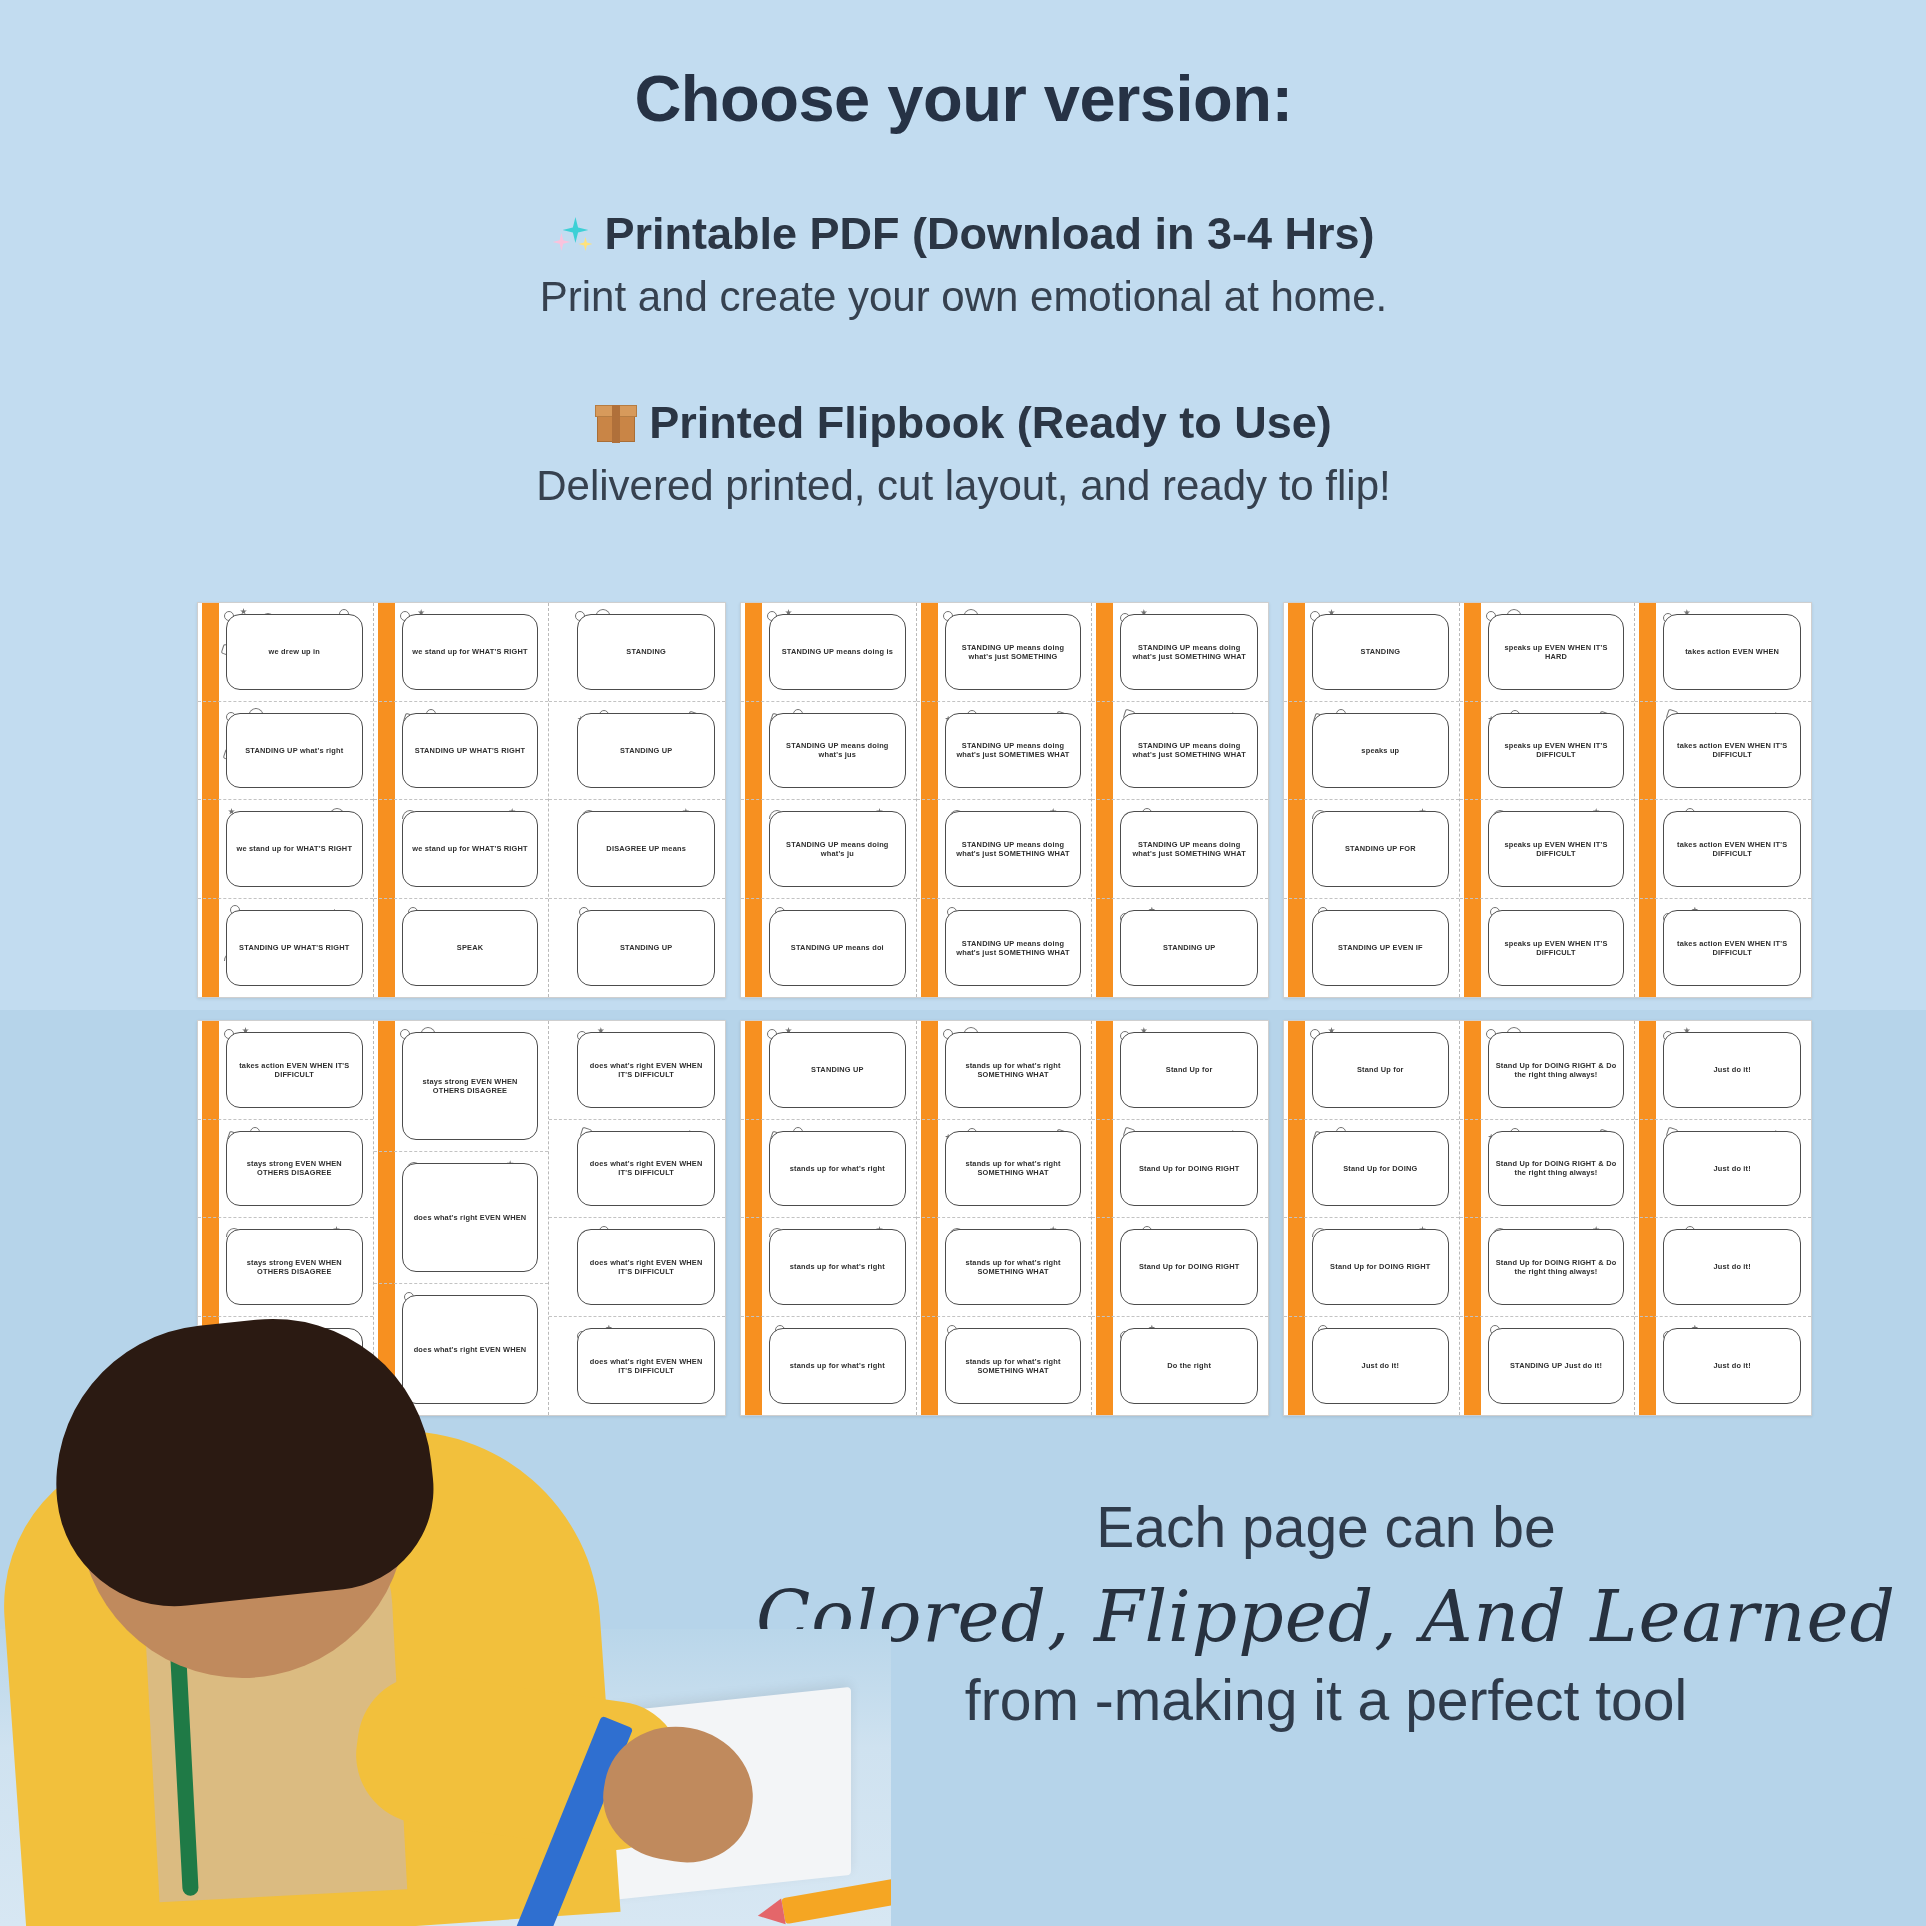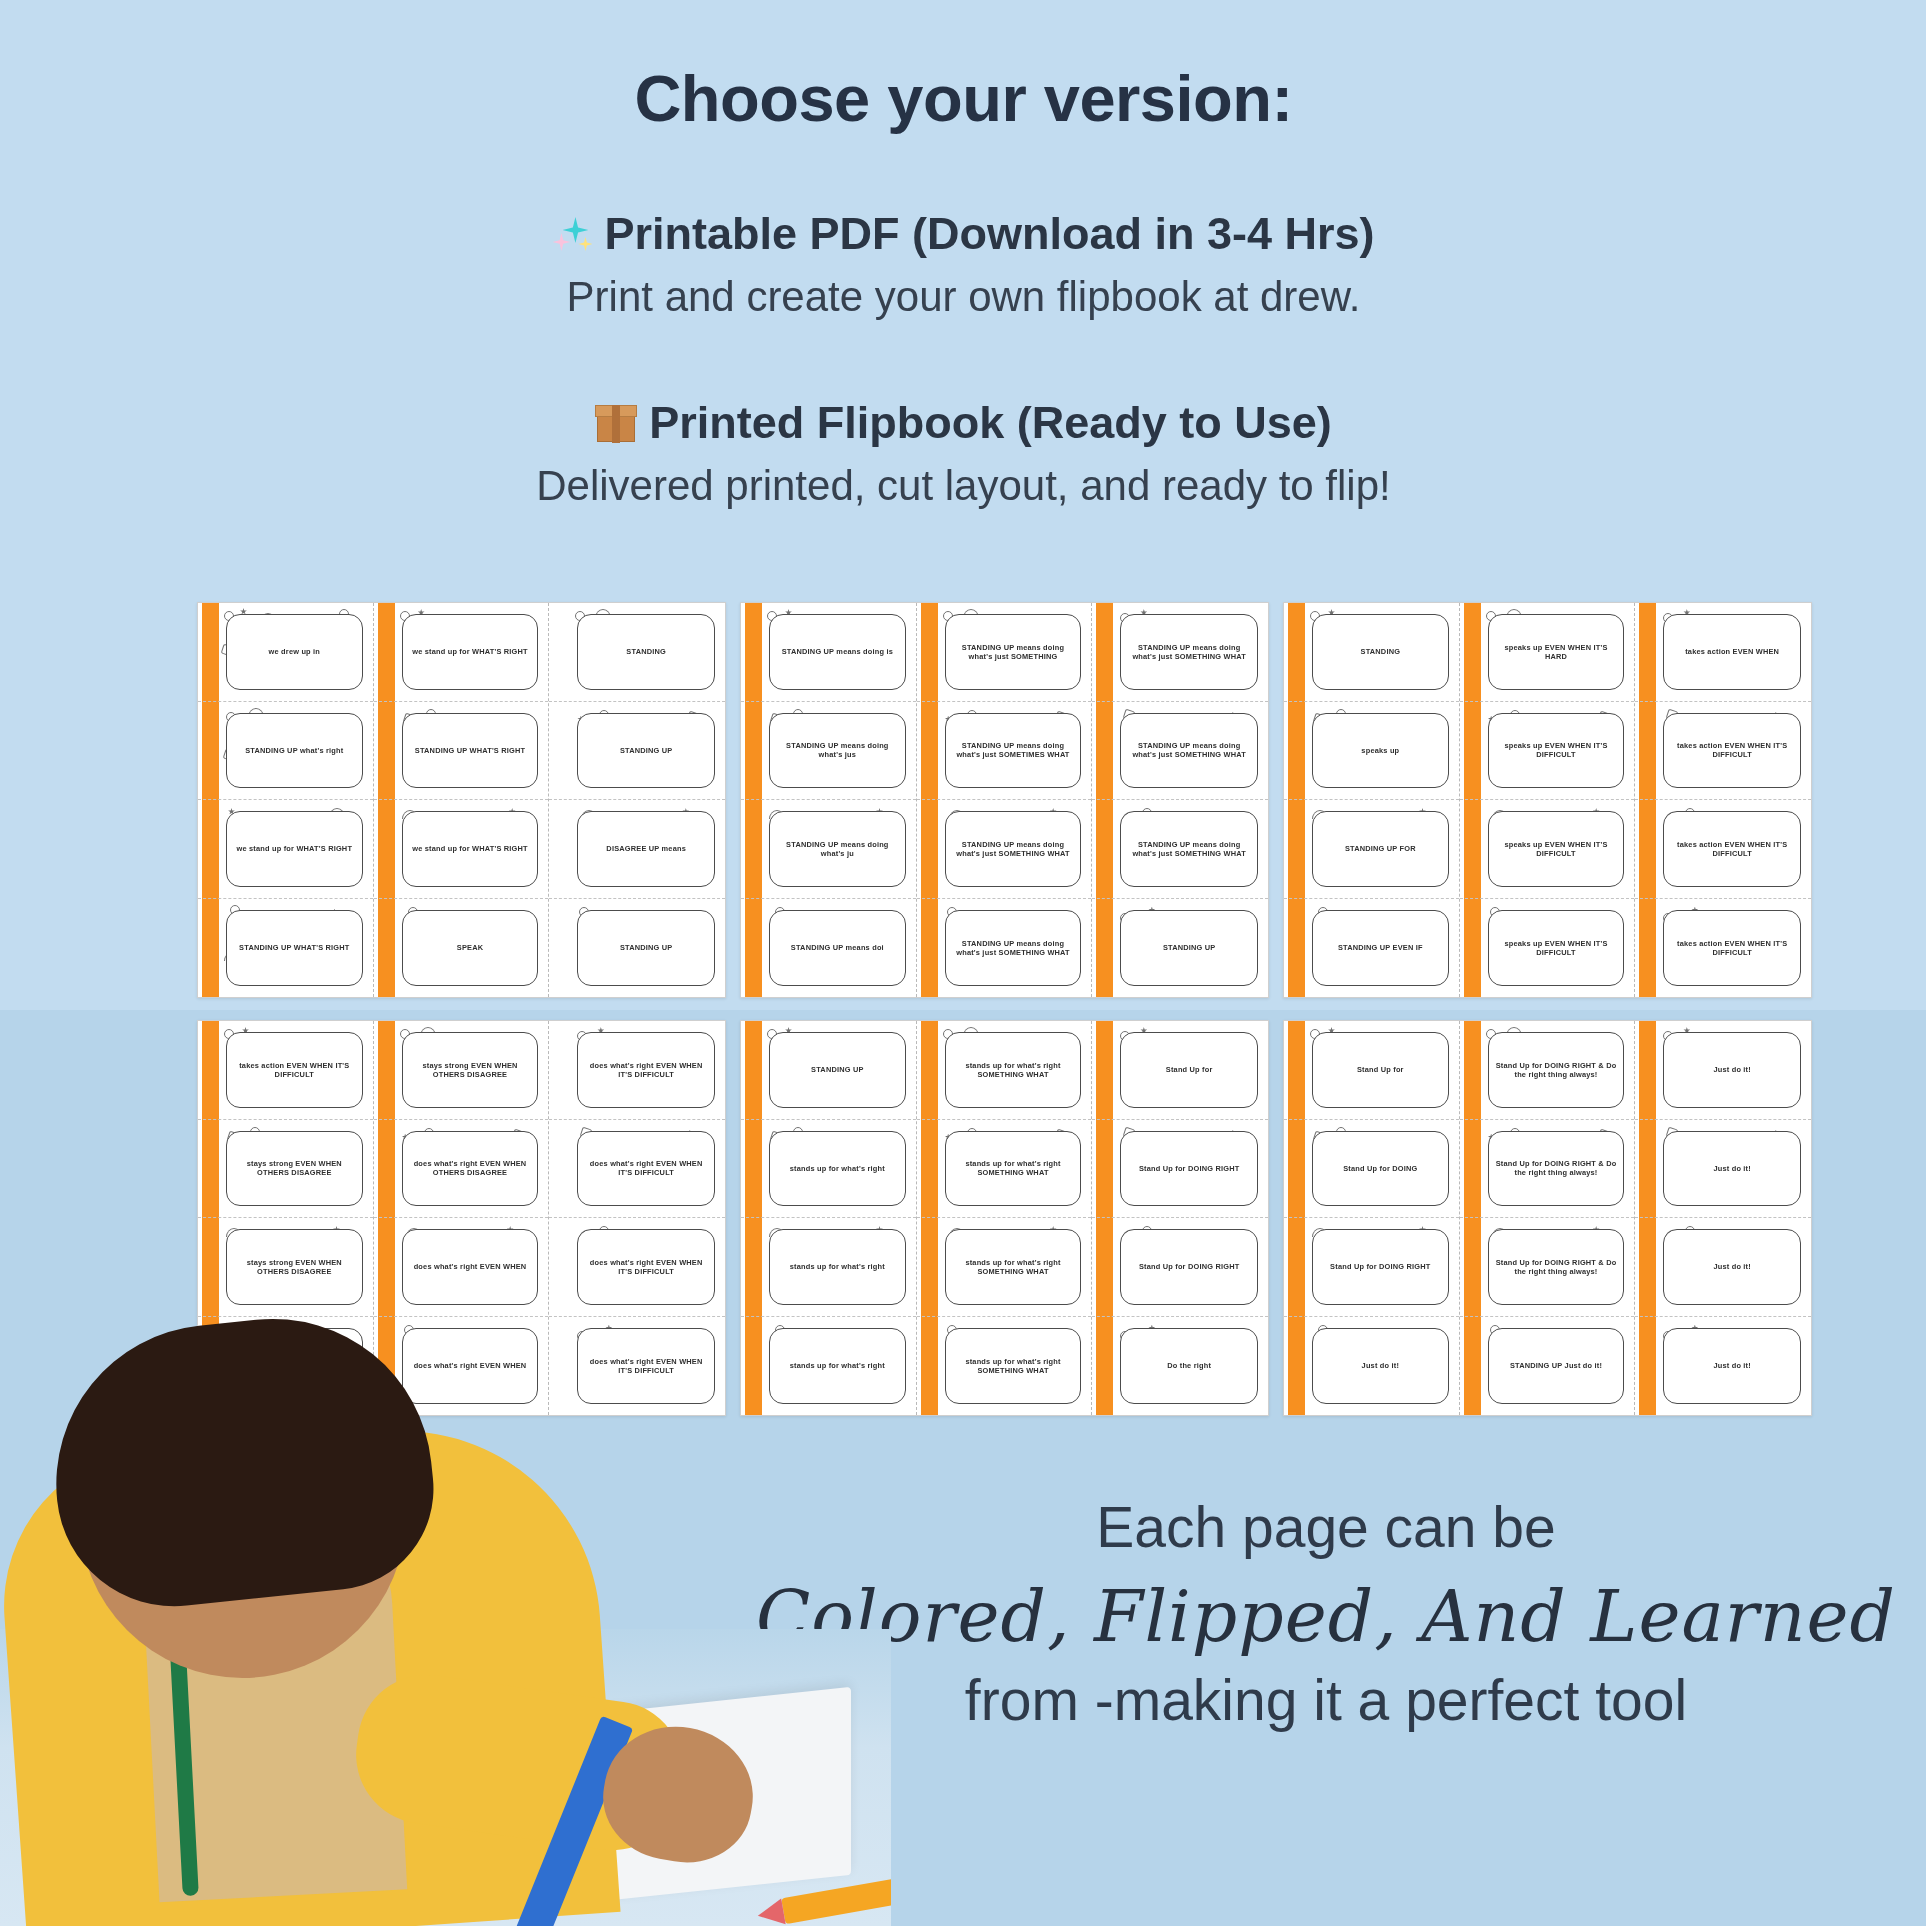--- a/index.html
+++ b/index.html
@@ -385,21 +385,21 @@
 <div class="bg-bottom"></div>
 
 <div class="headline">Choose your version:</div>
 
 <div class="option-block" style="top:206px;">
   <div class="option-title">
     <span class="sparkle-icon">
       <i class="sp1"></i><i class="sp2"></i><i class="sp3"></i>
     </span><span>Printable PDF (Download in 3-4 Hrs)</span>
   </div>
-  <div class="option-sub">Print and create your own flipbook at drew.</div>
+  <div class="option-sub">Print and create your own emotional at home.</div>
 </div>
 
 <div class="option-block" style="top:395px;">
   <div class="option-title">
     <span class="box-icon">
       <span class="body"></span><span class="lid"></span><span class="tape"></span>
     </span><span>Printed Flipbook (Ready to Use)</span>
   </div>
   <div class="option-sub">Delivered printed, cut layout, and ready to flip!</div>
 </div>
@@ -888,30 +888,20 @@
           <div class="spine"></div>
           <div class="cells">
             <div class="cell">
                 <div class="doodles">
                   <span style="left:4px;top:6px"></span>
                   <span class="arc" style="left:24px;top:4px"></span>
                   <span class="star" style="left:115px;top:12px"></span>
                 </div>
                 <div class="frame">
                   <div class="txt">stays strong EVEN WHEN OTHERS DISAGREE</div>
-                </div>
-              </div>
-            <div class="cell">
-                <div class="doodles">
-                  <span class="star" style="left:6px;top:12px"></span>
-                  <span style="left:28px;top:6px"></span>
-                  <span class="sq" style="left:117px;top:8px"></span>
-                </div>
-                <div class="frame">
-                  <div class="txt">does what's right EVEN WHEN OTHERS DISAGREE</div>
                 </div>
               </div>
             <div class="cell">
                 <div class="doodles">
                   <span class="arc" style="left:10px;top:8px"></span>
                   <span style="left:32px;top:12px"></span>
                   <span class="star" style="left:111px;top:6px"></span>
                 </div>
                 <div class="frame">
                   <div class="txt">does what's right EVEN WHEN</div>

